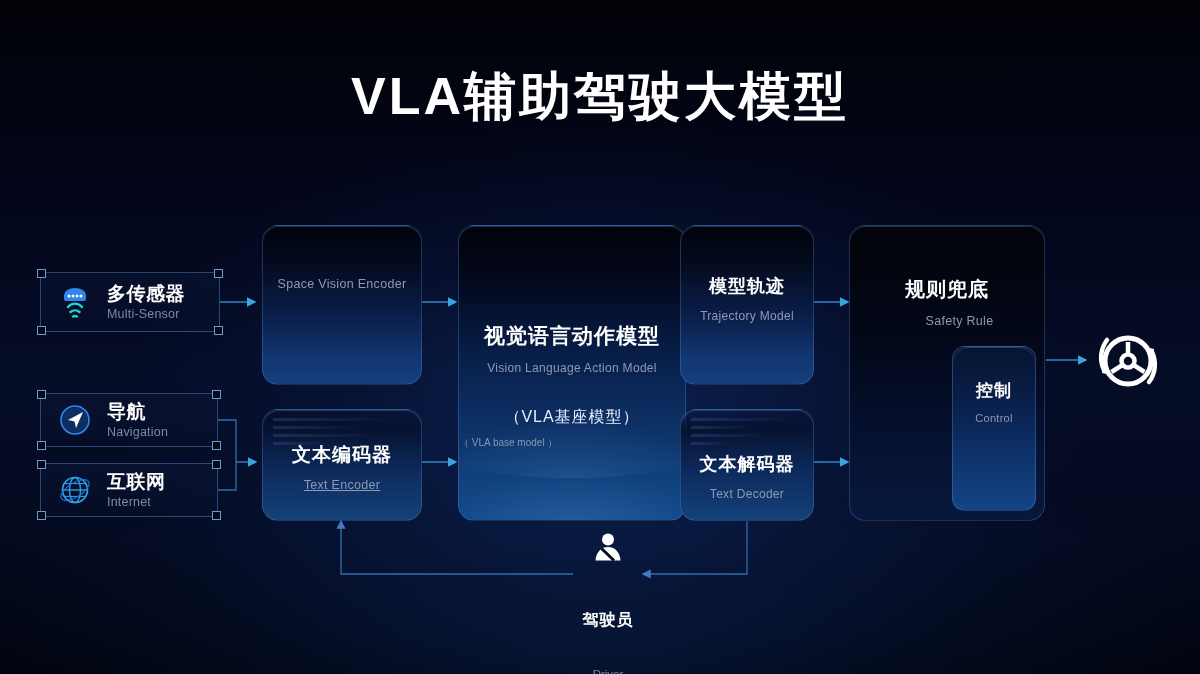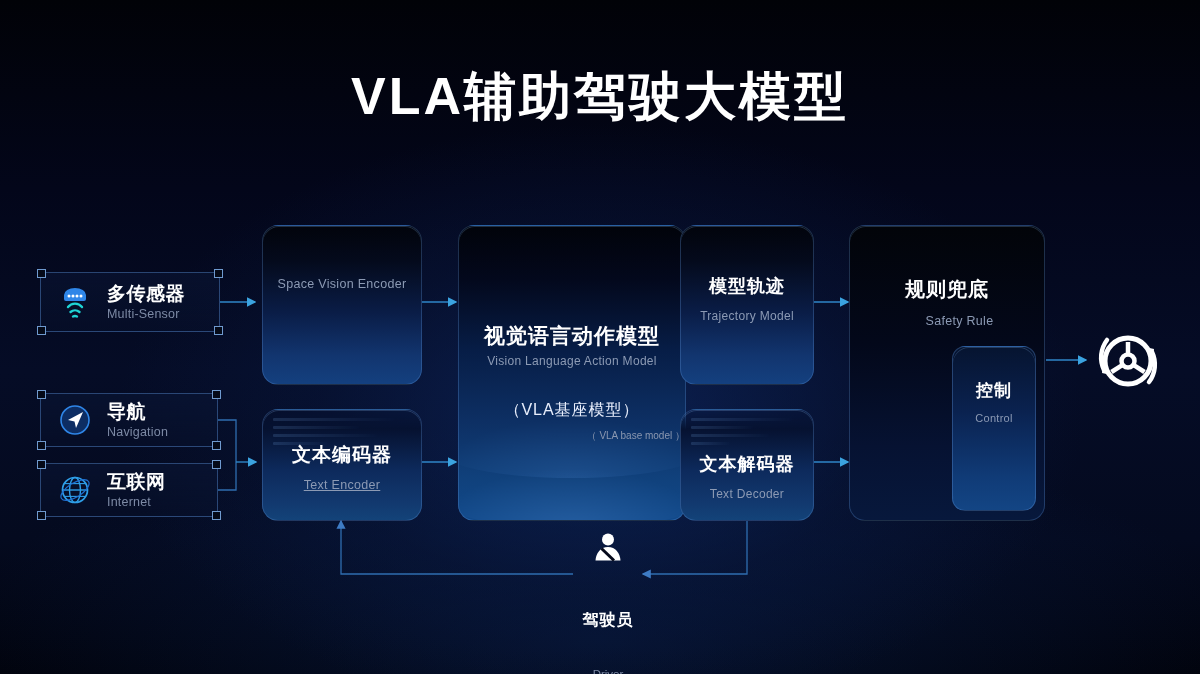--- a/index.html
+++ b/index.html
@@ -160,21 +160,21 @@
   .blk-cn2 {
     color: #e8eefc;
     font-weight: 400;
     text-align: center;
     position: relative;
     z-index: 3;
     letter-spacing: 1px;
   }
   .blk-en2 {
     color: #8a97b0;
-    text-align: right;
+    text-align: left;
     position: relative;
     z-index: 3;
   }
 
   
   #wires { position: absolute; inset: 0; pointer-events: none; }
 
   
   #driver {
     position: absolute;
@@ -310,21 +310,21 @@
     <div class="blk-cn" style="font-size:19px;">文本编码器</div>
     <div class="blk-en" style="font-size:12.5px; margin-top:9px;text-decoration:underline;">Text Encoder</div>
   </div>
 
   <div class="block grad-center" style="left:458px; top:225px; width:228px; height:296px; justify-content:center; padding-top:4px;">
     <div class="block-inner-glow"></div>
     <div class="wave" style="bottom:42px; background: radial-gradient(ellipse at 50% 100%, rgba(90,150,230,0.16), rgba(90,150,230,0) 70%);"></div>
     <div class="wave" style="bottom:-8px; background: radial-gradient(ellipse at 50% 100%, rgba(110,170,245,0.20), rgba(110,170,245,0) 70%);"></div>
     <div style="position:absolute; top:96px; left:0; right:0;">
       <div class="blk-cn" style="font-size:21px;">视觉语言动作模型</div>
-      <div class="blk-en" style="font-size:12px; margin-top:2px;">Vision Language Action Model</div>
+      <div class="blk-en" style="font-size:12px; margin-top:9px;">Vision Language Action Model</div>
       <div class="blk-cn2" style="font-size:16px; margin-top:30px;">（VLA基座模型）</div>
       <div class="blk-en2" style="font-size:10px; margin-top:8px;">（ VLA base model ）</div>
     </div>
   </div>
 
   <div class="block grad-tall" style="left:680px; top:225px; width:134px; height:160px; padding-top:48px;">
     <div class="block-inner-glow"></div>
     <div class="blk-cn" style="font-size:18px;">模型轨迹</div>
     <div class="blk-en" style="font-size:12px; margin-top:9px;">Trajectory Model</div>
   </div>

